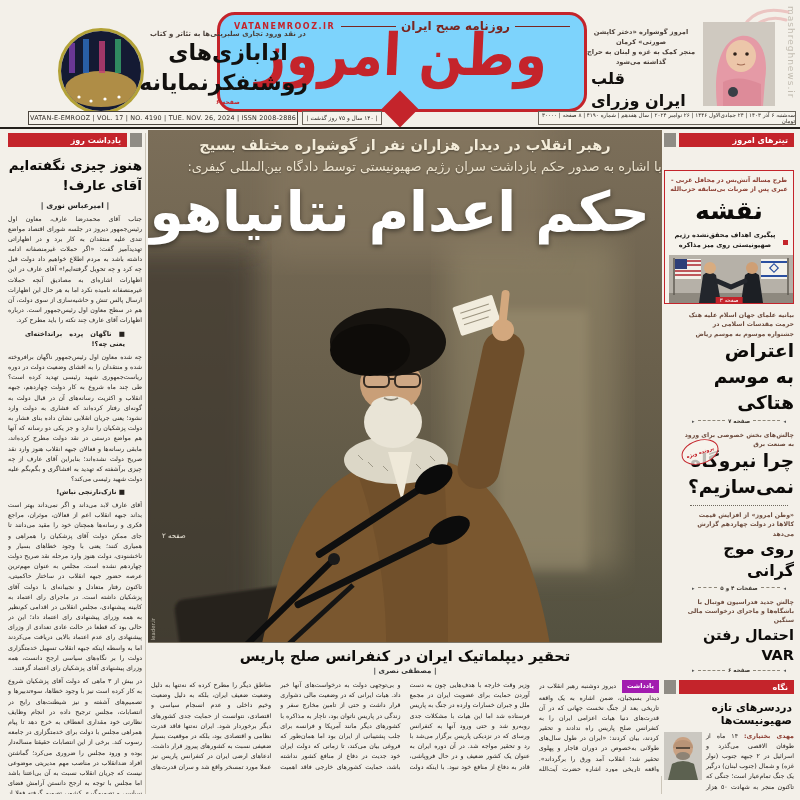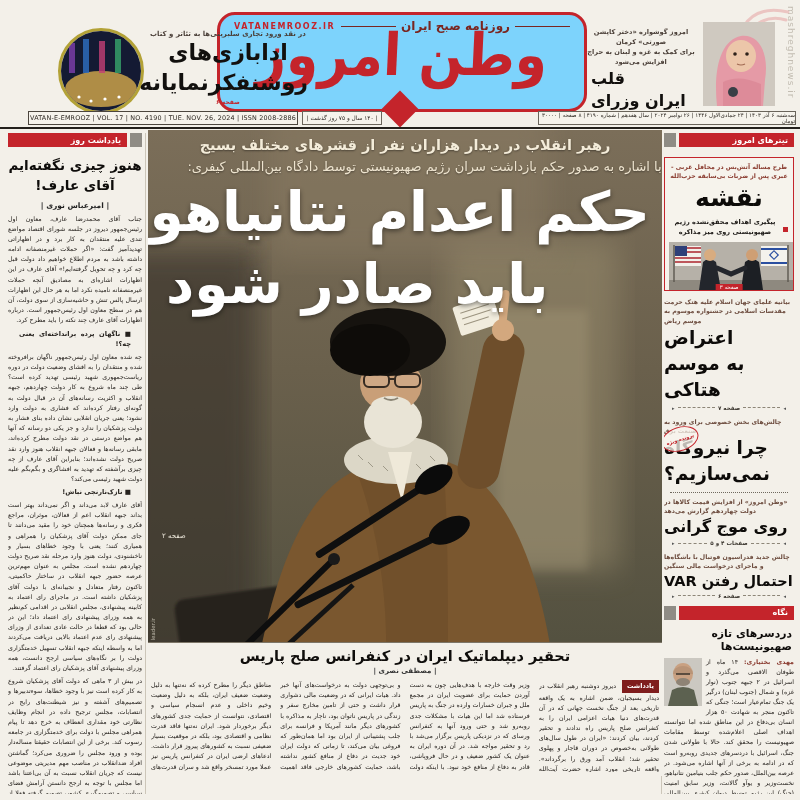--- a/index.html
+++ b/index.html
@@ -35,55 +35,55 @@
   .vline{position:absolute;top:133px;bottom:6px;width:1px;background:#ccc6b9;}
 
   
   .bar{display:flex;gap:3px;height:14px;direction:ltr;}
   .bar .sq{width:12px;height:14px;background:#8f8c85;}
   .bar .red{flex:1;background:#c4242b;color:#fff;font-size:8px;font-weight:bold;display:flex;align-items:center;justify-content:flex-end;padding:0 6px;}
 
   
   .note{position:absolute;left:8px;top:133px;width:134px;height:661px;overflow:hidden;}
   .note .bar{flex-direction:row;}
-  .n-title{margin-top:8px;text-align:center;font-size:13.5px;font-weight:bold;color:#0e0c0a;line-height:1.5;}
+  .n-title{margin-top:8px;text-align:right;font-size:13.5px;font-weight:bold;color:#0e0c0a;line-height:1.5;}
   .n-author{margin:5px 0 4px;text-align:center;font-size:7.5px;font-weight:bold;color:#222;}
   .n-body{font-size:6.3px;line-height:1.62;color:#26221e;text-align:justify;}
   .n-body p{margin:0 0 3px;}
-  .n-sub{font-weight:bold;font-size:6.6px;margin:2px 11px;}
+  .n-sub{font-weight:bold;font-size:6.6px;margin:2px 17px;}
 
   
   .lead{position:absolute;left:148px;top:130px;width:514px;height:533px;overflow:hidden;background:#6d6150;}
   .lead svg.bg{position:absolute;left:0;top:0;}
   .k1{position:absolute;top:7px;left:0;right:0;text-align:center;font-size:14.5px;font-weight:bold;color:#f4ecd9;text-shadow:0 1px 2px rgba(0,0,0,.4);}
   .k2{position:absolute;top:29px;left:0;right:0;text-align:center;font-size:13px;color:#eee4cf;text-shadow:0 1px 2px rgba(0,0,0,.4);padding-left:39px;}
   .hl1{position:absolute;top:49px;right:12px;left:0;text-align:right;font-size:55px;font-weight:bold;color:#ffffff;line-height:1.2;text-shadow:0 2px 5px rgba(0,0,0,.45);}
   .hl2{position:absolute;top:121px;left:18px;text-align:left;font-size:55px;font-weight:bold;color:#ffffff;line-height:1.2;text-shadow:0 2px 5px rgba(0,0,0,.45);}
   .lead-ref{position:absolute;left:14px;top:402px;font-size:7px;color:#f2ede0;}
   .credit{position:absolute;left:2px;bottom:6px;writing-mode:vertical-rl;transform:rotate(180deg);font-size:5.5px;color:#d9d4c6;opacity:.8;direction:ltr;}
 
   
   .bottom{position:absolute;left:148px;top:642px;width:514px;height:133px;border-top:1.5px solid #7d7668;overflow:hidden;background:#f3f0e9;}
   .b-title{text-align:center;font-size:14.5px;font-weight:bold;color:#0f0d0b;margin-top:5px;}
   .b-author{text-align:center;font-size:7px;font-weight:bold;color:#333;margin:3px 0 5px;}
   .cols{display:flex;gap:9px;padding:0 3px;}
   .col{flex:1;font-size:6.3px;line-height:1.62;color:#26221e;text-align:justify;height:92px;overflow:hidden;}
-  .chip{display:inline-block;background:#7f1d1d;color:#fff;font-size:6.5px;font-weight:bold;padding:1px 5px;margin-left:3px;}
+  .chip{display:inline-block;background:#a21caf;color:#fff;font-size:6.5px;font-weight:bold;padding:1px 5px;margin-left:3px;}
 
   
   .rail{position:absolute;left:664px;top:133px;width:130px;height:661px;overflow:hidden;}
-  .lead-box{border:1.5px solid #c4242b;margin-top:10px;padding:4px 3px 0;background:#f6f3ec;}
+  .lead-box{border:1.5px solid #c4242b;margin-top:23px;padding:4px 3px 0;background:#f6f3ec;}
   .bx-kick{font-size:6.2px;font-weight:bold;color:#8a3b2f;text-align:center;line-height:1.5;}
   .bx-t{font-size:25px;font-weight:bold;color:#0d0b09;text-align:center;line-height:1.35;}
   .bx-bullet{display:flex;gap:3px;justify-content:center;align-items:center;margin:4px 2px 4px;}
   .bx-bullet .bsq{width:5px;height:5px;background:#c4242b;margin-top:2px;flex:none;}
   .bx-bullet .btx{font-size:6.6px;font-weight:bold;color:#1c1916;text-align:center;line-height:1.5;}
   .bx-photo{position:relative;height:48px;margin:0 -3px;}
   .bx-tag{position:absolute;left:50%;bottom:0;transform:translateX(-50%);background:#c4242b;color:#fff;font-size:5.5px;padding:0 4px;}
-  .it{margin-top:6px;text-align:left;}
+  .it{margin-top:6px;text-align:right;margin-left:20px;}
   .it-kick{font-size:6.2px;font-weight:bold;color:#6b4a3c;line-height:1.5;}
   .it-t{font-size:18.5px;font-weight:bold;color:#0d0b09;line-height:1.4;}
   .it-t2{font-size:14.5px;font-weight:bold;color:#0d0b09;line-height:1.4;}
   .pref{display:flex;align-items:center;gap:3px;margin:2px 8px 0;}
   .pref .pl{flex:1;border-top:1px dashed #8d8678;height:0;}
   .pref .pt{font-size:5.6px;color:#3a352e;font-weight:bold;white-space:nowrap;}
   .pref::before{content:"◂";font-size:5px;color:#555;}
   .pref::after{content:"▸";font-size:5px;color:#555;}
   .power{position:relative;}
   .stamp{position:absolute;left:-3px;top:10px;width:36px;height:22px;border:1.5px solid #c4242b;border-radius:50%;transform:rotate(-18deg);color:#c4242b;font-size:5px;font-weight:bold;display:flex;align-items:center;justify-content:center;background:rgba(248,244,236,.75);}
@@ -139,21 +139,21 @@
         <span>روشنفکرنمایانه</span>
       </div>
       <div class="tl-ref">صفحه ۶</div>
     </div>
   </div>
 
   <div class="teaser-right">
     <div class="tr-text">
       <div class="tr-kick">
         <span>امروز گوشواره «دختر کاپشن صورتی» کرمان</span><br>
-        <span>برای کمک به غزه و لبنان به حراج افزایش می‌شود</span>
+        <span>منجر کمک به غزه و لبنان به حراج گذاشته می‌شود</span>
       </div>
       <div class="tr-t">
         <span>قلب</span><br>
         <span>ایران وزرای</span>
       </div>
       <div class="tr-ref">صفحه ۲</div>
     </div>
     <div class="baby">
       <svg width="72" height="84" viewBox="0 0 72 84">
         <rect width="72" height="84" fill="#cfc9c0"></rect>
@@ -262,24 +262,23 @@
         <ellipse cx="290" cy="360" rx="21" ry="12" fill="#0b0b0b"></ellipse>
       </g>
       <g transform="rotate(-26 300 402)">
         <rect x="130" y="398" width="160" height="7" rx="3" fill="#101010"></rect>
         <ellipse cx="302" cy="401" rx="22" ry="12" fill="#0c0c0c"></ellipse>
       </g>
       <line x1="80" y1="533" x2="185" y2="430" stroke="#0e0e0e" stroke-width="6"></line>
       <line x1="120" y1="533" x2="205" y2="455" stroke="#141414" stroke-width="5"></line>
       <circle cx="186" cy="429" r="6" fill="#1a1a1a"></circle>
     </svg>
-    <div class="k1">رهبر انقلاب در دیدار هزاران نفر از قشرهای مختلف بسیج</div>
+    <div class="k1">رهبر انقلاب در دیدار هزاران نفر از گوشواره مختلف بسیج</div>
     <div class="k2">با اشاره به صدور حکم بازداشت سران رژیم صهیونیستی توسط دادگاه بین‌المللی کیفری:</div>
     <div class="hl1">حکم اعدام نتانیاهو</div>
-    <div class="hl2">باید صادر شود</div>
     <div class="lead-ref">صفحه ۲</div>
     <div class="credit">عکس: leader.ir</div>
   </div>
 
   <div class="bottom">
     <div class="b-title">تحقیر دیپلماتیک ایران در کنفرانس صلح پاریس</div>
     <div class="b-author">| مصطفی نصری |</div>
     <div class="cols">
       <div class="col">
         <span class="chip">یادداشت</span>

